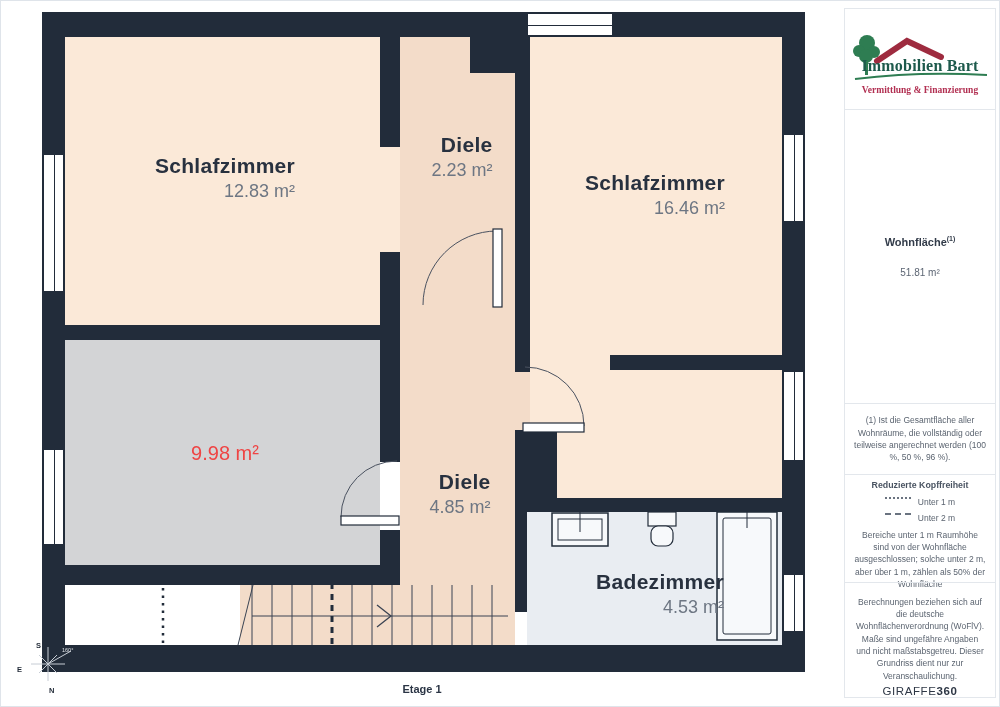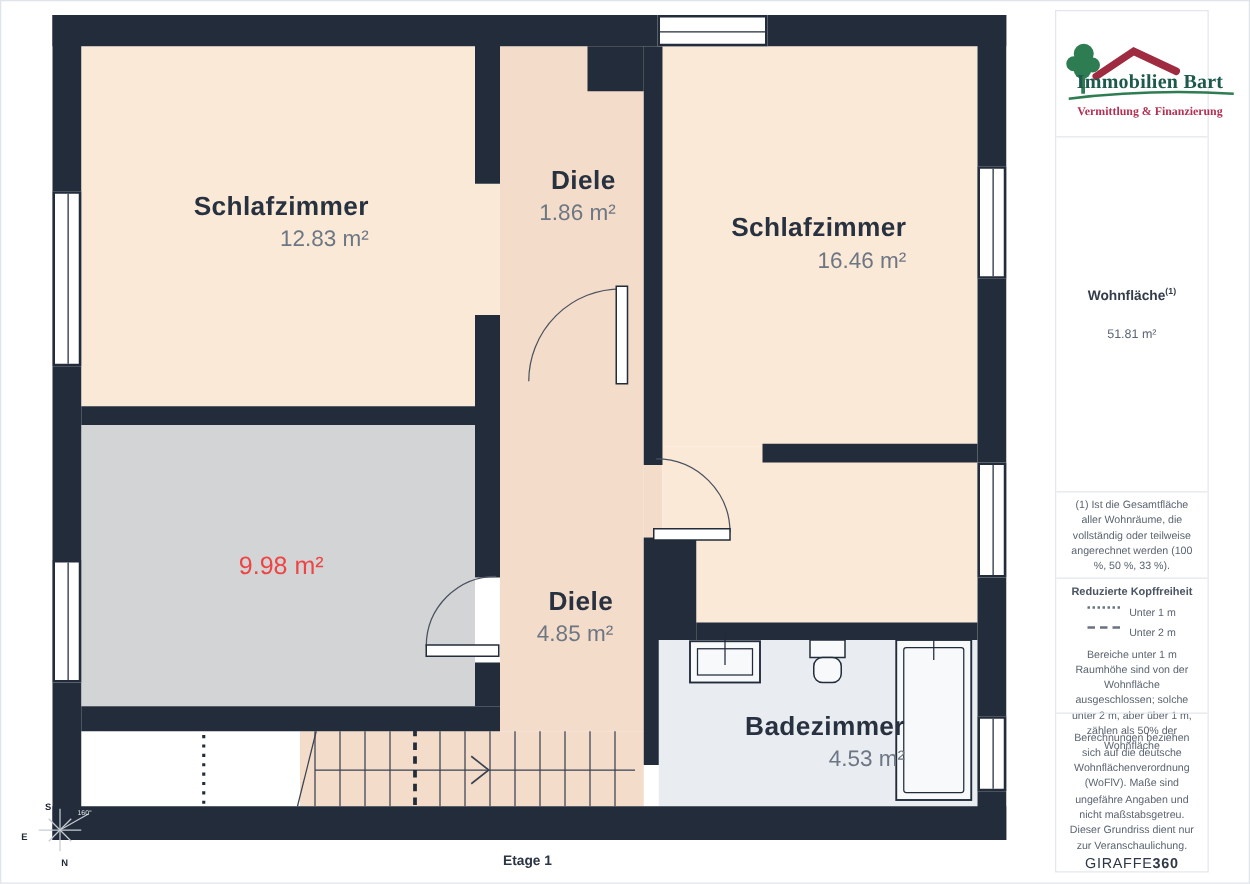--- a/index.html
+++ b/index.html
@@ -17,21 +17,21 @@
   .window .mid.v{left:50%;top:0;bottom:0;width:1px;}
   .window .mid.h{top:50%;left:0;right:0;height:1px;}
   svg.overlay{position:absolute;left:0;top:0;z-index:8;}
   .room-label{position:absolute;transform:translate(-50%,-50%);text-align:right;z-index:9;white-space:nowrap;}
   .room-name{font-weight:700;font-size:21px;color:#28313f;letter-spacing:.3px;}
   .room-area{font-size:18px;color:#6d7683;margin-top:3px;}
   .room-area.only{font-size:20px;color:#ef4444;}
   .floor-label{position:absolute;left:422px;top:689px;transform:translate(-50%,-50%);
     font-size:11px;font-weight:700;color:#2b3545;z-index:9;}
   
-  .sidebar{position:absolute;left:844px;top:8px;width:123px;height:690px;background:#fff;
+  .sidebar{position:absolute;left:844px;top:8px;width:152px;height:690px;background:#fff;
     border:1px solid #e3e7ec;box-sizing:border-box;display:flex;flex-direction:column;}
   .sec{box-sizing:border-box;}
   .sec + .sec{border-top:1px solid #e3e7ec;}
   .sec-logo{height:100px;position:relative;}
   .sec-wohn{height:300px;display:flex;flex-direction:column;align-items:center;justify-content:center;}
   .wohn-label{font-size:11px;font-weight:700;color:#333c4a;}
   .wohn-label sup{font-size:7px;}
   .wohn-value{font-size:10px;color:#5c6573;margin-top:20px;}
   .sec-note{height:72px;display:flex;align-items:center;}
   .tiny{font-size:8.5px;line-height:1.45;color:#5b6470;text-align:center;padding:0 9px;margin:0;}
@@ -167,21 +167,21 @@
       <text x="62" y="652" font-size="5.5" fill="#dfe3e8">160°</text>
     </g>
   </svg>
 
   <div class="room-label" style="left:225px;top:178px;">
     <div class="room-name">Schlafzimmer</div>
     <div class="room-area">12.83 m²</div>
   </div>
   <div class="room-label" style="left:462px;top:157px;">
     <div class="room-name">Diele</div>
-    <div class="room-area">1.86 m²</div>
+    <div class="room-area">2.23 m²</div>
   </div>
   <div class="room-label" style="left:655px;top:195px;">
     <div class="room-name">Schlafzimmer</div>
     <div class="room-area">16.46 m²</div>
   </div>
   <div class="room-label" style="left:225px;top:452px;">
     <div class="room-area only">9.98 m²</div>
   </div>
   <div class="room-label" style="left:460px;top:494px;">
     <div class="room-name">Diele</div>
@@ -214,21 +214,21 @@
   </div>
 
   <div class="sec sec-wohn">
     <div class="wohn-label">
       <span>Wohnfläche</span><sup>(1)</sup>
     </div>
     <div class="wohn-value">51.81 m²</div>
   </div>
 
   <div class="sec sec-note">
-    <p class="tiny">(1) Ist die Gesamtfläche aller Wohnräume, die vollständig oder teilweise angerechnet werden (100 %, 50 %, 33 %).</p>
+    <p class="tiny">(1) Ist die Gesamtfläche aller Wohnräume, die vollständig oder teilweise angerechnet werden (100 %, 50 %, 96 %).</p>
   </div>
 
   <div class="sec sec-legend">
     <div class="legend-title">Reduzierte Kopffreiheit</div>
     <div class="legend-row">
       <div class="legend-swatch dotted"></div>
       <div class="legend-label">Unter 1 m</div>
     </div>
     <div class="legend-row">
       <div class="legend-swatch dashed"></div>

